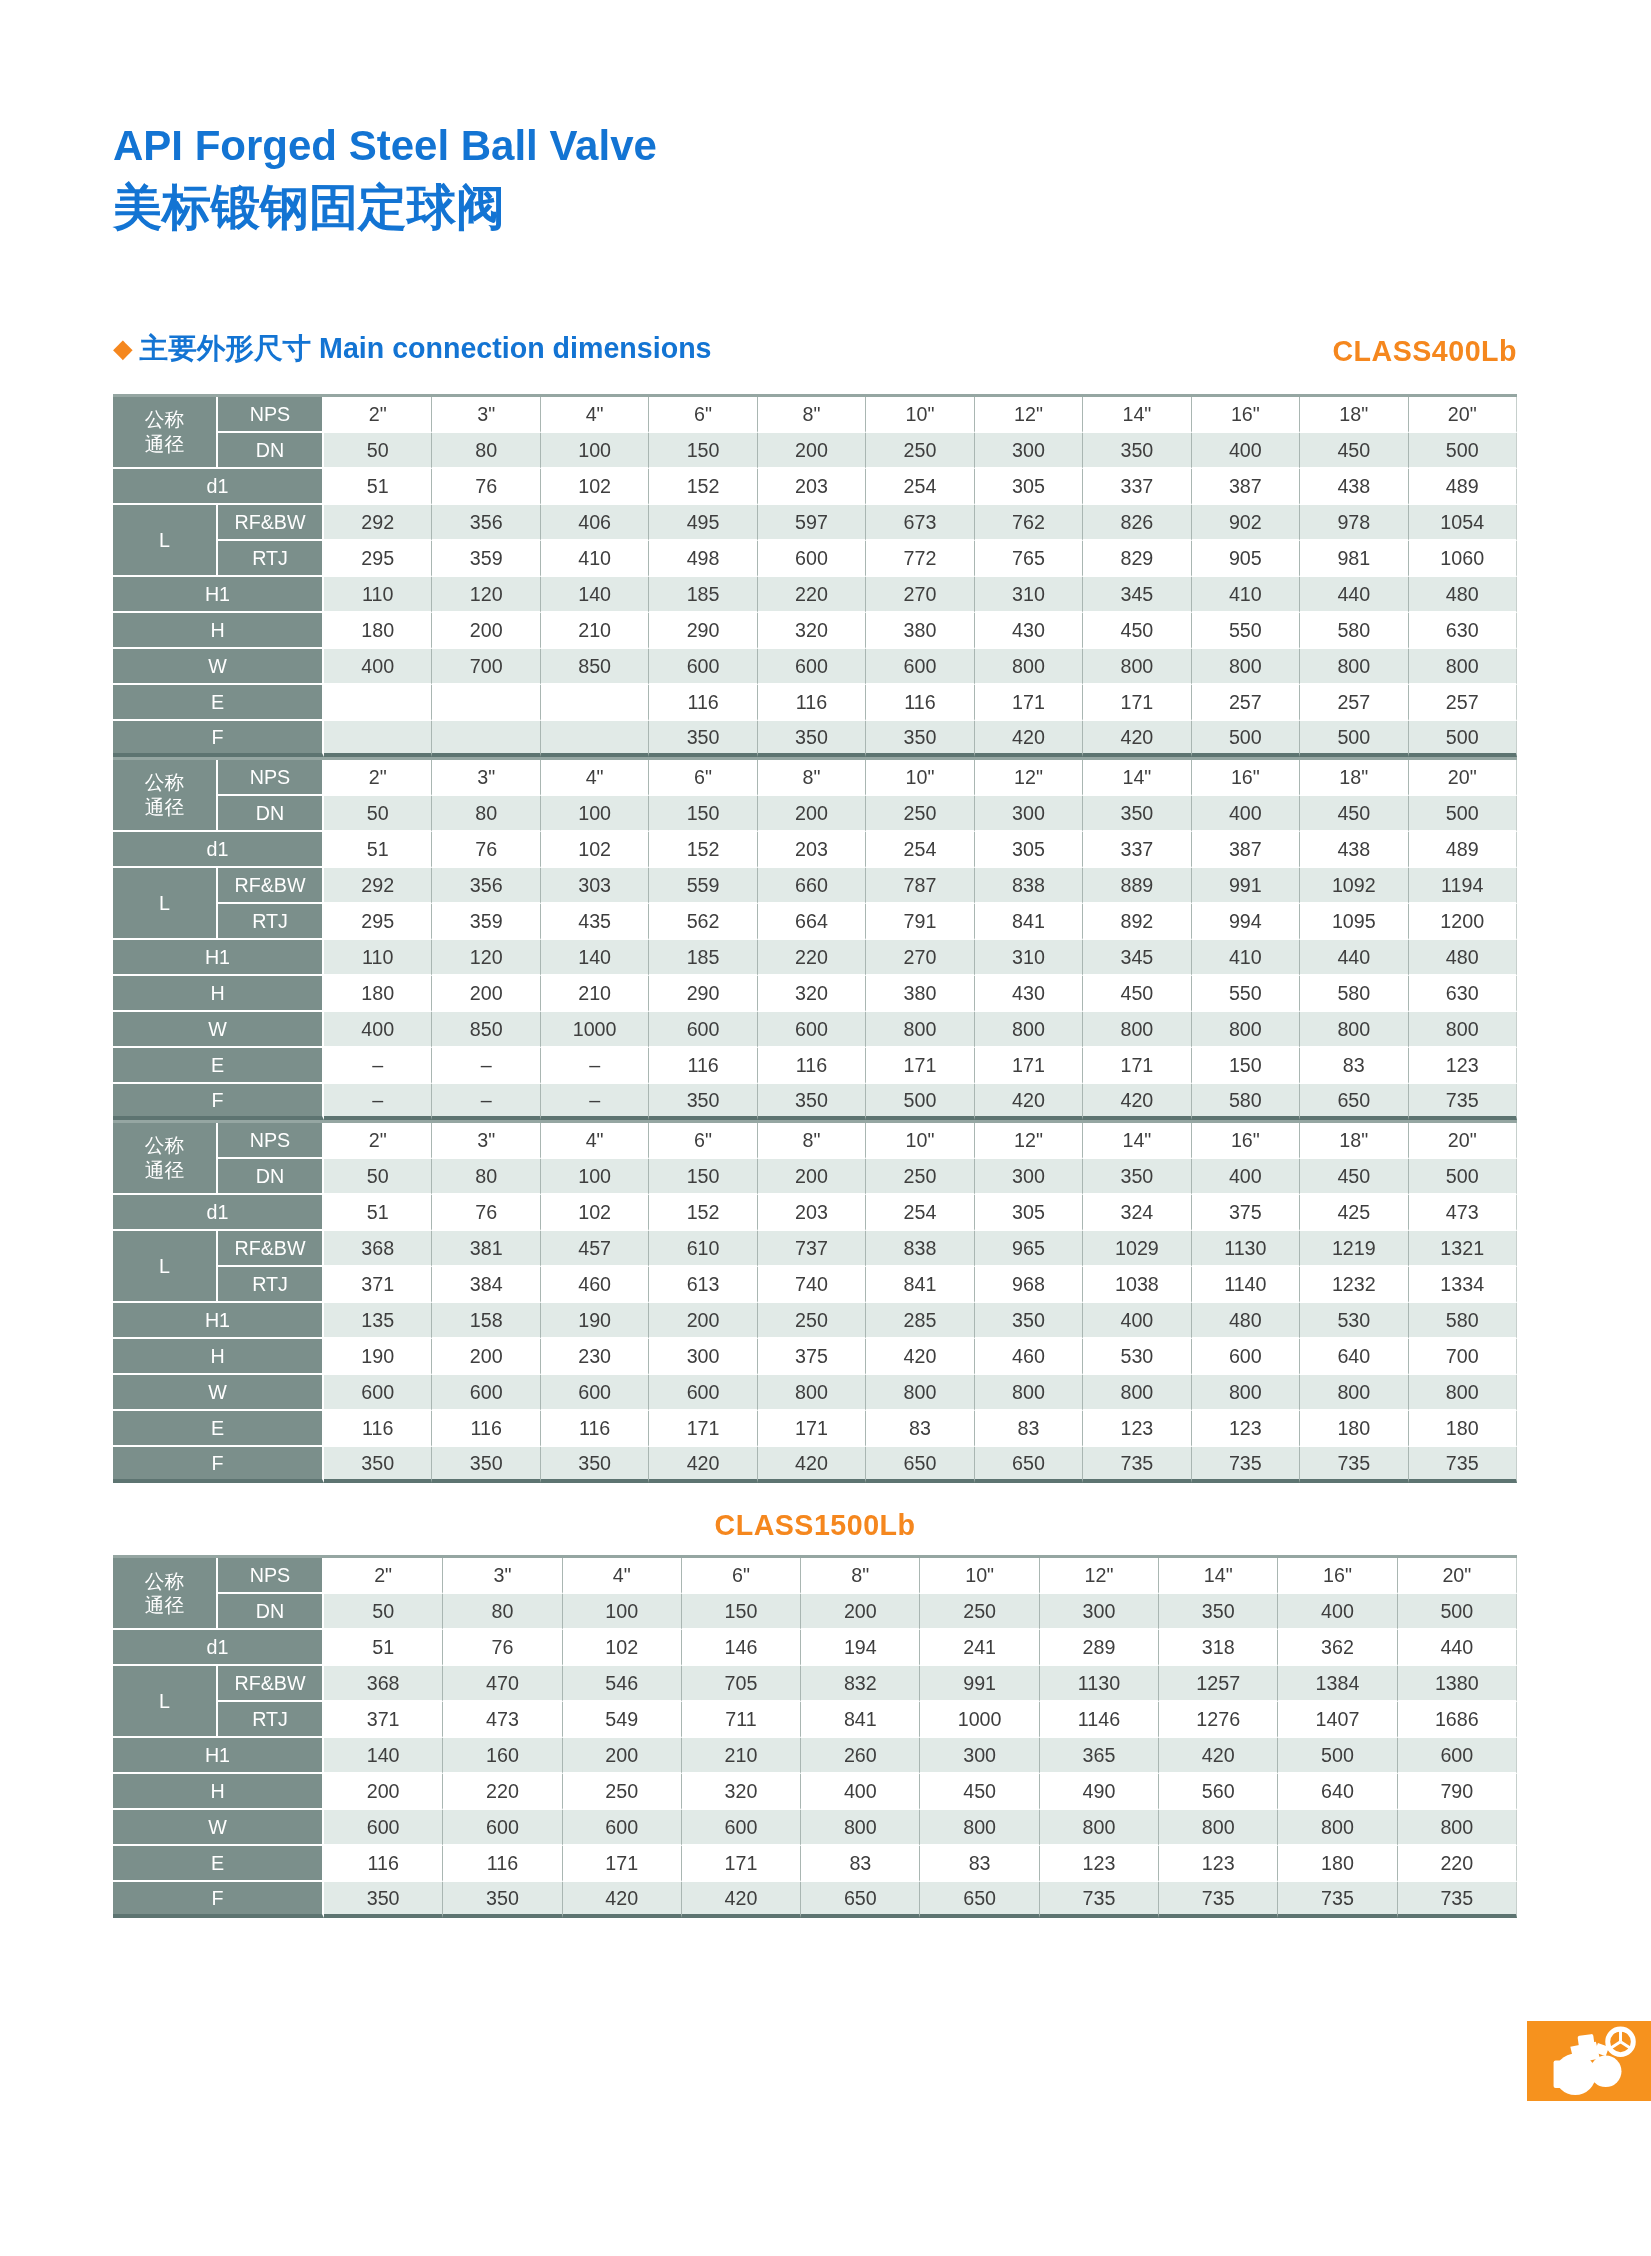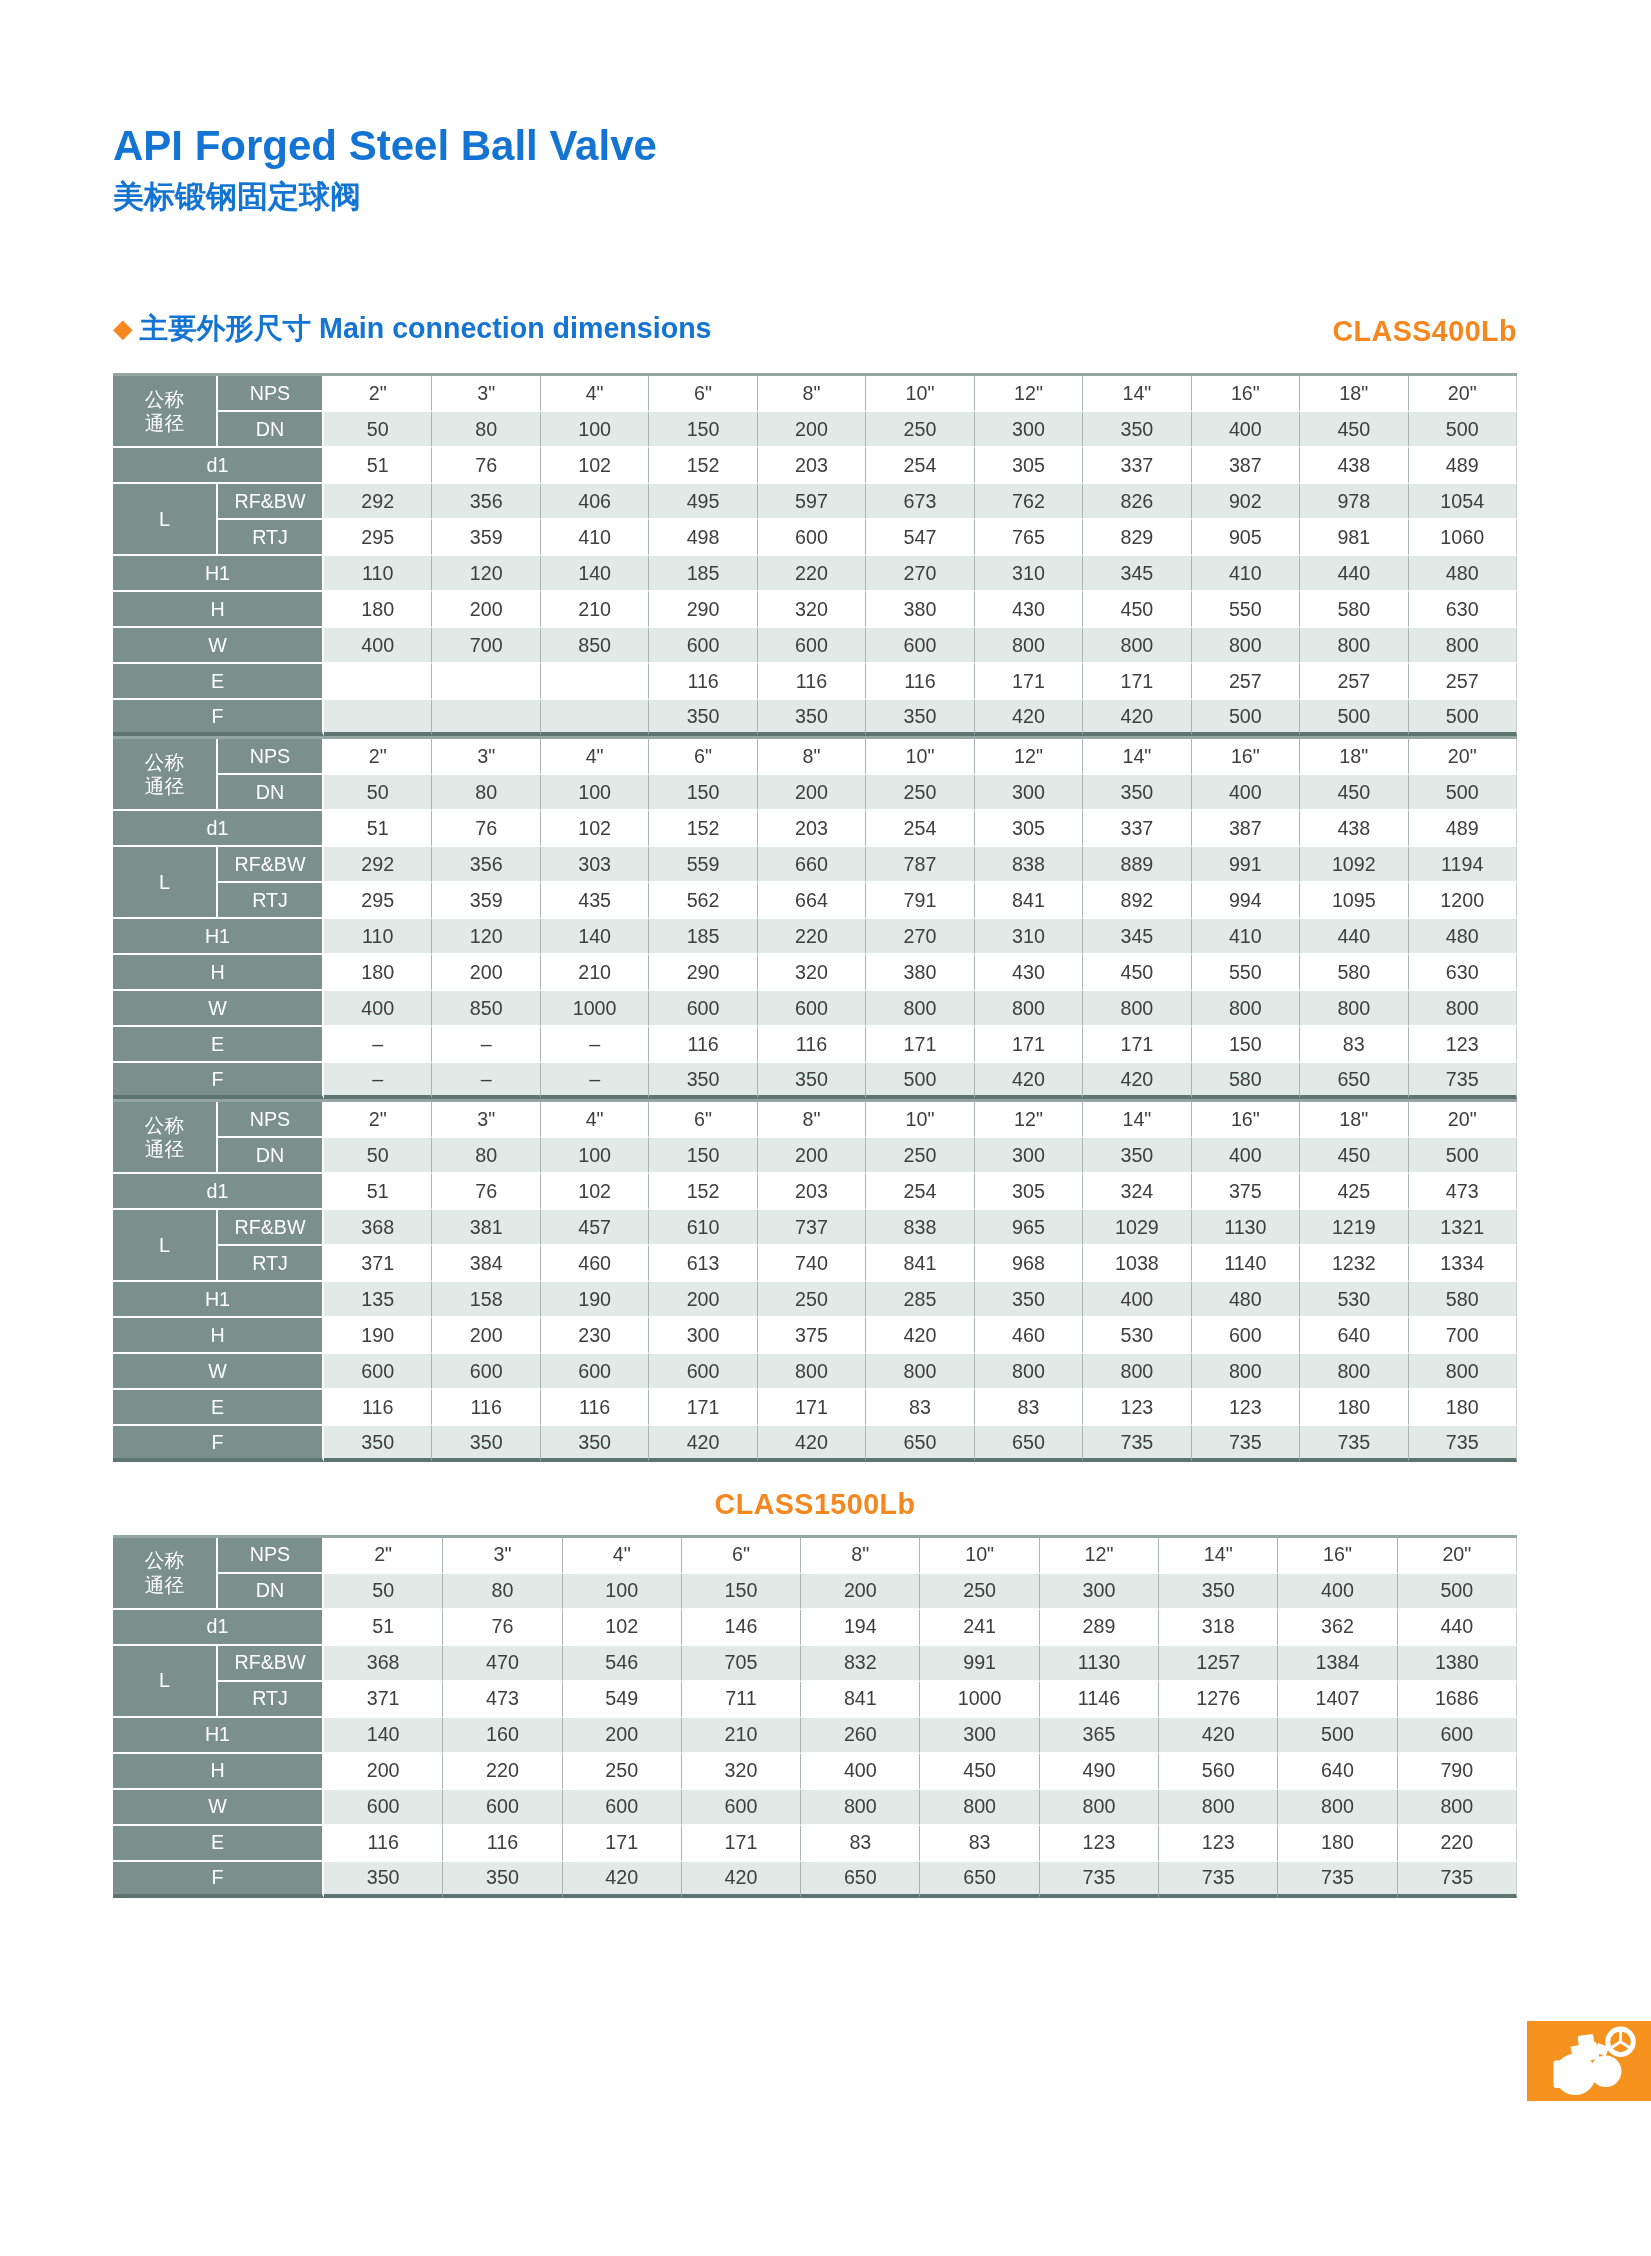--- a/index.html
+++ b/index.html
@@ -13,21 +13,21 @@
     --cell-text:#3e3e3e;
   }
   *{margin:0;padding:0;box-sizing:border-box;}
   html,body{background:#fff;}
   body{
     width:1652px;height:2257px;position:relative;overflow:hidden;
     font-family:"Liberation Sans","DejaVu Sans",sans-serif;
   }
   .content{padding:123px 0 0 113px;width:1517px;}
   .title-en{font-size:42px;font-weight:bold;color:var(--brand-blue);line-height:1.1;}
-  .title-zh{font-size:31px;font-weight:bold;color:var(--brand-blue);margin-top:9.9px;line-height:1.15;}
+  .title-zh{font-size:49px;font-weight:bold;color:var(--brand-blue);margin-top:9.9px;line-height:1.15;}
   .section-row{
     width:1404px;margin-top:94px;display:flex;justify-content:space-between;align-items:flex-end;
   }
   .section-heading{font-size:28.6px;font-weight:bold;color:var(--brand-blue);white-space:nowrap;}
   .diamond{color:var(--accent-orange);font-size:25.6px;margin-right:6.9px;vertical-align:1px;}
   .class-label{
     width:1404px;text-align:center;font-size:28.6px;font-weight:bold;color:var(--accent-orange);
     letter-spacing:0.5px;
   }
   #tables-container .class-label{margin:25.6px 0 13.8px 0;}
@@ -146,21 +146,21 @@
             <td class="shade">978</td>
             <td class="shade">1054</td>
           </tr>
           <tr>
             <th>RTJ</th>
             <td class="plain">295</td>
             <td class="plain">359</td>
             <td class="plain">410</td>
             <td class="plain">498</td>
             <td class="plain">600</td>
-            <td class="plain">547</td>
+            <td class="plain">772</td>
             <td class="plain">765</td>
             <td class="plain">829</td>
             <td class="plain">905</td>
             <td class="plain">981</td>
             <td class="plain">1060</td>
           </tr>
           <tr>
             <th colspan="2">H1</th>
             <td class="shade">110</td>
             <td class="shade">120</td>

